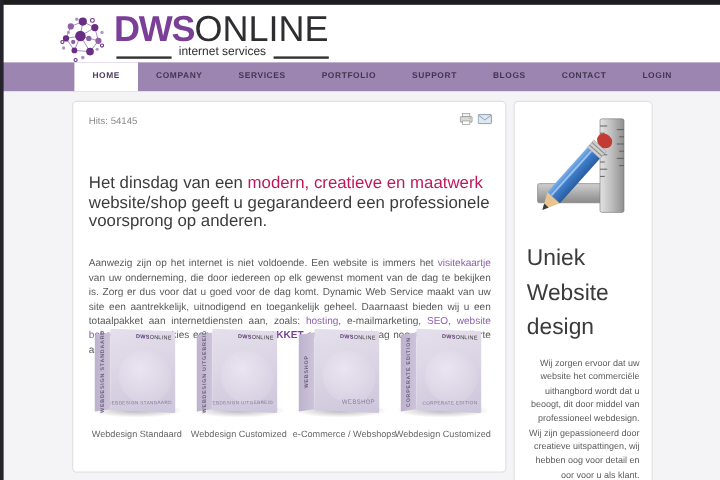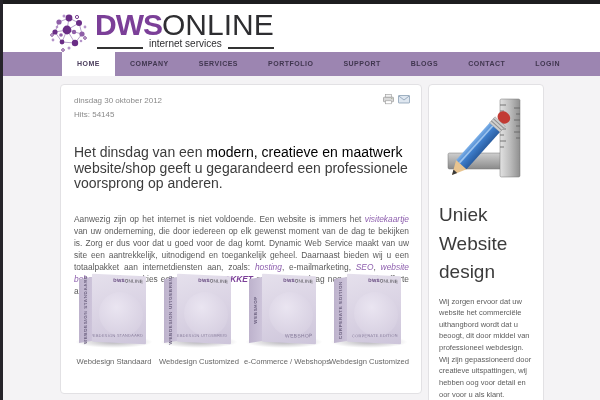--- a/index.html
+++ b/index.html
@@ -35,26 +35,26 @@
   .main-card{left:60px;top:84px;width:360px;height:308px;}
   .side-card{left:428px;top:84px;width:114px;height:340px;}
 
   
   .meta{position:absolute;left:13px;top:9px;font-size:8px;color:#8a8a8a;line-height:1.7;}
   .meta-icons{position:absolute;right:11px;top:9px;display:flex;gap:4px;}
   .meta-icons svg{display:block;cursor:pointer;}
 
   
   .headline{position:absolute;left:13px;right:12px;top:60px;font-size:14px;line-height:15.5px;color:#3c3c3c;}
-  .headline .hl{color:#000000;}
+  .headline .hl{color:#be185d;}
 
   
   .intro{position:absolute;left:13px;right:12px;top:128px;font-size:8.4px;line-height:12px;
          color:#5a5a5a;text-align:justify;}
-  .intro a{color:#8e5fae;text-decoration:none;cursor:pointer;font-style:italic;}
+  .intro a{color:#8e5fae;text-decoration:none;cursor:pointer;}
   .intro a.pakket{font-weight:bold;color:#7b3f98;}
 
   
   .products{position:absolute;left:13px;right:12px;top:186px;display:flex;justify-content:space-between;}
   .product{width:80px;cursor:pointer;}
   .boxshot{position:relative;width:80px;height:80px;}
   .box-shadow{position:absolute;left:1px;right:1px;bottom:3px;height:12px;
       background:radial-gradient(ellipse at center,rgba(40,35,50,.35) 0%,rgba(40,35,50,0) 70%);}
   .box-spine{position:absolute;left:5px;top:7px;width:13px;height:64px;
       background:linear-gradient(90deg,#bdb2cc,#cdc4da);transform:skewY(-8deg);
@@ -69,21 +69,21 @@
   .box-logo .o{color:#3a3a3d;}
   .box-globe{position:absolute;left:50%;top:54%;width:44px;height:44px;margin:-20px 0 0 -20px;
       border-radius:50%;background:radial-gradient(circle at 40% 35%,#eae5f1 0%,#d9d2e3 70%,#d2cadf 100%);}
   .box-label{position:absolute;right:3px;bottom:5px;font-size:3.9px;color:#857a99;
       transform:rotate(-3deg);letter-spacing:.3px;white-space:nowrap;}
   .product .caption{margin-top:6px;font-size:7.6px;color:#666;text-align:center;white-space:nowrap;}
 
   
   .side-img{text-align:center;margin-top:10px;}
   .side-title{margin:10px 10px 0;font-size:19px;line-height:1.5;color:#3b3b3b;}
-  .side-text{margin:9px 10px 0;font-size:7.5px;line-height:1.55;color:#5c5c5c;}
+  .side-text{margin:9px 10px 0;font-size:7.5px;line-height:1.55;color:#5c5c5c;text-align:right;}
   .side-link{display:inline-block;margin:12px 10px 0;font-size:7.5px;color:#a8403b;
       text-decoration:underline;cursor:pointer;}
   .side-arrows{margin:14px 0 0 2px;}
 </style>
 </head>
 <body>
 
 <div class="edge-top"></div>
 <div class="edge-left"></div>
 
@@ -147,21 +147,20 @@
     <li>PORTFOLIO</li>
     <li>SUPPORT</li>
     <li>BLOGS</li>
     <li>CONTACT</li>
     <li>LOGIN</li>
   </ul>
 </div>
 
 <div class="card main-card">
   <div class="meta">
-    <div>dinsdag 30 oktober 2012</div>
     <div>Hits: 54145</div>
   </div>
   <div class="meta-icons">
     <span>
       <svg width="11" height="11" viewBox="0 0 11 11">
         <rect x="2.5" y="0.5" width="6" height="3" fill="#f2f2f2" stroke="#9a9a9a" stroke-width="0.6"></rect>
         <rect x="0.5" y="3.2" width="10" height="4.6" rx="0.6" fill="#d9d9d9" stroke="#8a8a8a" stroke-width="0.6"></rect>
         <rect x="2.5" y="6.8" width="6" height="3" fill="#ffffff" stroke="#9a9a9a" stroke-width="0.6"></rect>
         <circle cx="8.8" cy="4.6" r="0.5" fill="#8ba06e"></circle>
       </svg>

